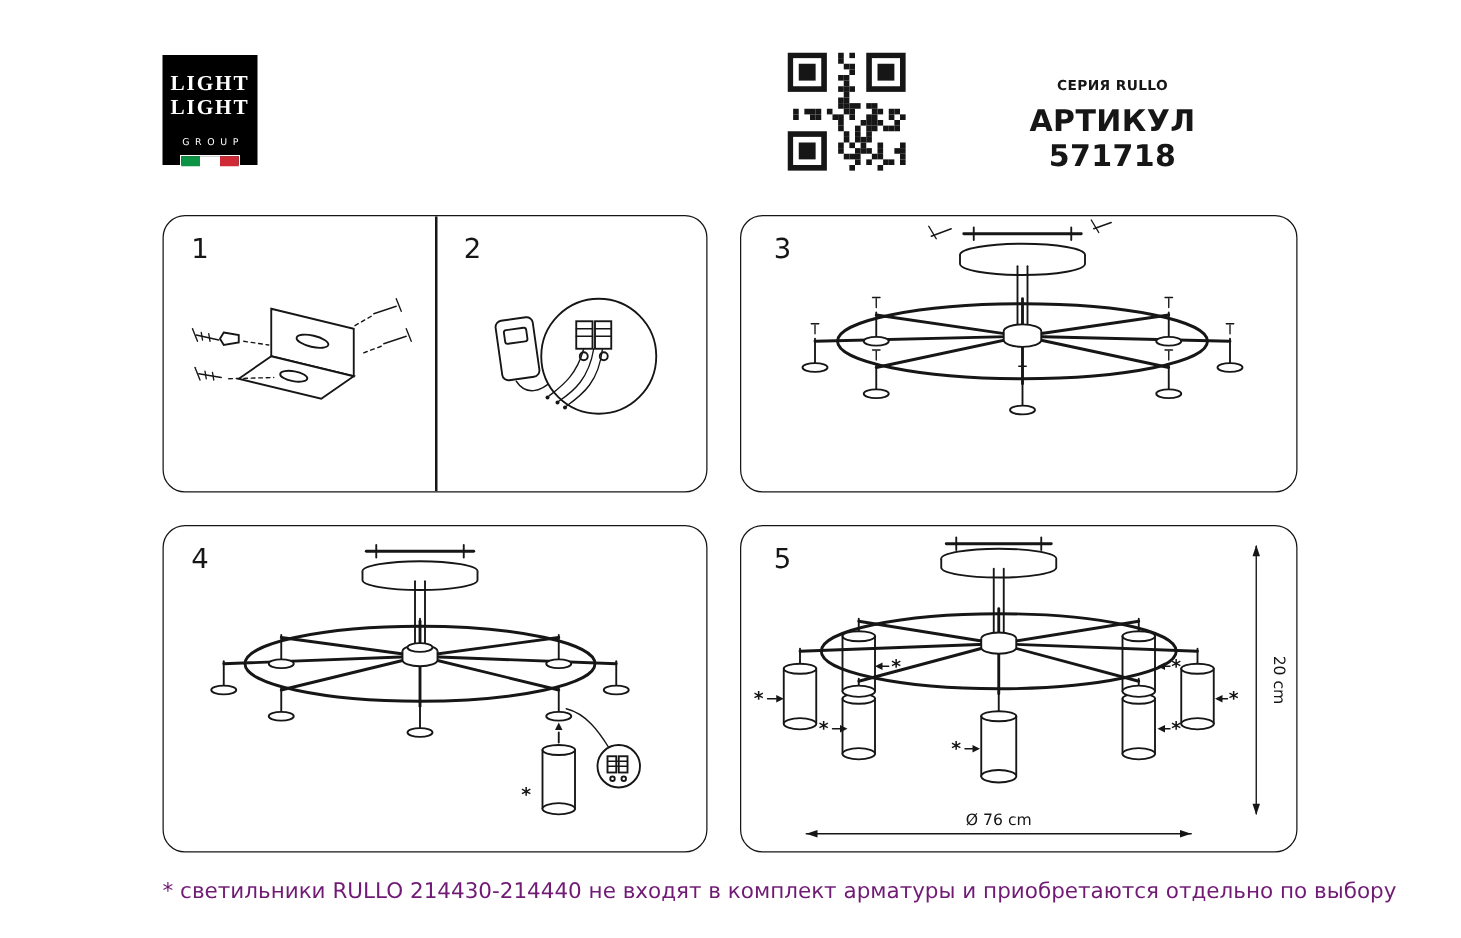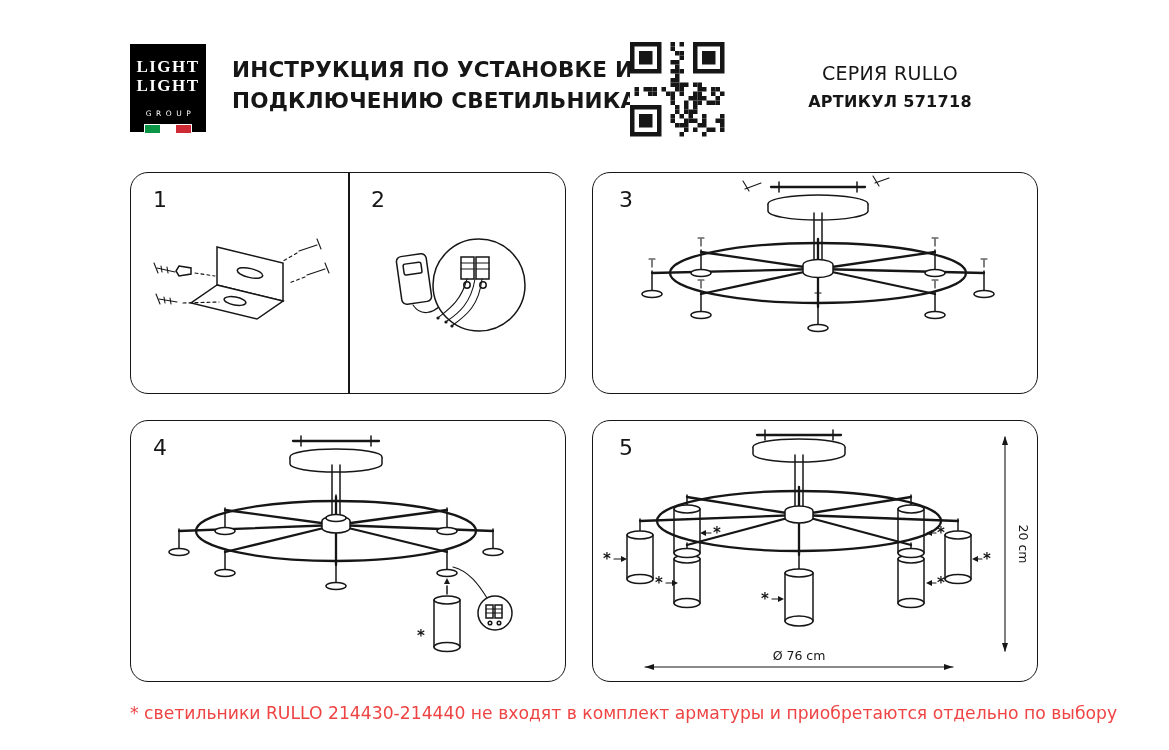--- a/index.html
+++ b/index.html
@@ -12,22 +12,22 @@
   .logo-group{font-size:7.5px;letter-spacing:4.5px;margin-top:14px;padding-left:5px;}
   .logo-flag{margin:6px auto 0;width:46px;height:8px;border:1px solid #fff;display:flex;}
   .logo-flag span{flex:1;}
   .flag-green{background:#0b9444;}
   .flag-white{background:#ffffff;}
   .flag-red{background:#ce2b37;}
 
   .title{position:absolute;left:232px;top:54px;font-size:21.5px;font-weight:700;line-height:31px;letter-spacing:.2px;}
   .qr-wrap{position:absolute;left:630px;top:42px;width:95px;height:95px;}
   .series-block{position:absolute;left:772px;top:62px;width:236px;text-align:center;}
-  .series-label{font-size:19px;font-weight:400;letter-spacing:.3px;}
-  .article-label{font-size:16px;font-weight:700;margin-top:8px;letter-spacing:.3px;}
+  .series-label{font-size:11px;font-weight:700;letter-spacing:.3px;}
+  .article-label{font-size:24px;font-weight:700;margin-top:8px;letter-spacing:.3px;}
 
   
   .panel{position:absolute;border:1.6px solid #161616;border-radius:18px;background:#fff;box-sizing:border-box;overflow:hidden;}
   .p12{left:130px;top:172px;width:436px;height:222px;}
   .p3{left:592px;top:172px;width:446px;height:222px;}
   .p4{left:130px;top:420px;width:436px;height:262px;}
   .p5{left:592px;top:420px;width:446px;height:262px;}
   .divider{position:absolute;left:217px;top:0;bottom:0;width:1.6px;background:#161616;}
   .step-num{position:absolute;font-size:22px;color:#161616;}
   .diag{position:absolute;top:0;}
@@ -35,42 +35,38 @@
   
   .ln{stroke:#161616;fill:none;stroke-width:1.5;stroke-linecap:round;}
   .rod{stroke-width:2.3;}
   .thin{stroke-width:1.1;}
   .fw{fill:#fff;stroke:#161616;stroke-width:1.5;}
   .blk{fill:#161616;stroke:none;}
   svg text{font-family:"DejaVu Sans",sans-serif;}
   .ast{font-size:15px;font-weight:bold;fill:#161616;}
   .dim{font-size:12.5px;fill:#161616;}
 
-  .footnote{position:absolute;left:130px;top:703px;font-size:17.2px;color:#ef4444;}
+  .footnote{position:absolute;left:130px;top:703px;font-size:17.2px;color:#701a75;}
 </style>
 </head>
 <body>
 
 <div class="page">
 
   <div class="logo">
     <div class="logo-word">LIGHT</div>
     <div class="logo-word">LIGHT</div>
     <div class="logo-group">GROUP</div>
     <div class="logo-flag">
       <span class="flag-green"></span>
         <span class="flag-white"></span>
         <span class="flag-red"></span>
     </div>
   </div>
 
-  <div class="title">
-    <div>ИНСТРУКЦИЯ ПО УСТАНОВКЕ И</div>
-    <div>ПОДКЛЮЧЕНИЮ СВЕТИЛЬНИКА</div>
-  </div>
 
   <div class="qr-wrap">
     <svg id="qr" width="95" height="95" viewBox="0 0 95 95">
         <rect x="0" y="0" width="95" height="95" fill="#ffffff"></rect>
         <rect x="40.5" y="0" width="4.5" height="4.5" fill="#161616"></rect>
         <rect x="49.5" y="0" width="4.5" height="4.5" fill="#161616"></rect>
         <rect x="40.5" y="4.5" width="4.5" height="4.5" fill="#161616"></rect>
         <rect x="45" y="9" width="4.5" height="4.5" fill="#161616"></rect>
         <rect x="49.5" y="9" width="4.5" height="4.5" fill="#161616"></rect>
         <rect x="49.5" y="13.5" width="4.5" height="4.5" fill="#161616"></rect>

